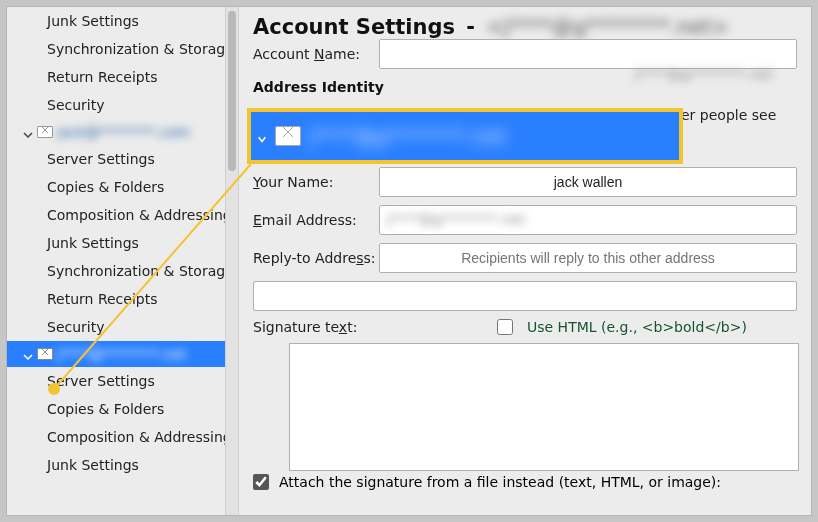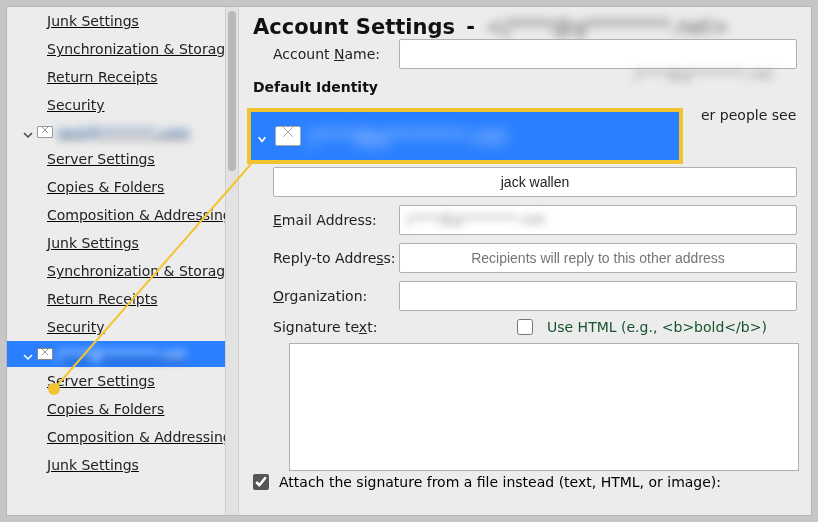--- a/index.html
+++ b/index.html
@@ -39,21 +39,20 @@
   position: absolute;
   left: 2px;
   right: 2px;
   top: 4px;
   height: 160px;
   background: #b8b8b8;
   border-radius: 4px;
 }
 .sidebar-list {
   width: 219px;
-  text-decoration: underline;
 }
 .sidebar-item {
   padding: 6px 8px 6px 40px;
   color: #222;
   white-space: nowrap;
   overflow: hidden;
   cursor: default;
 }
 .sidebar-account {
   padding: 5px 4px 5px 16px;
@@ -112,21 +111,20 @@
 h1 .dash { margin: 0 4px; }
 h1 .title-email {
   filter: blur(5px);
   font-weight: 400;
   color: #555;
 }
 .row {
   display: flex;
   align-items: center;
   margin-bottom: 8px;
-  margin-left: 20px;
 }
 .row label {
   width: 126px;
   color: #222;
 }
 .row input[type="text"] {
   flex: 1;
   padding: 6px 8px;
   border: 1px solid #b0b0b0;
   background: #fff;
@@ -145,21 +143,21 @@
   color: #111;
 }
 .desc-row {
   margin-bottom: 12px;
   color: #222;
   position: relative;
   height: 56px;
 }
 .desc-after {
   position: absolute;
-  left: 448px;
+  left: 428px;
   top: 8px;
 }
 .u { text-decoration: underline; }
 .account-name-row input { width: 266px; flex: none; }
 .sig-row { align-items: center; }
 .sig-row input[type="checkbox"] {
   width: 16px; height: 16px; margin: 0 8px 0 118px;
 }
 .sig-placeholder { color: #14532d; padding-left: 6px; }
 .sig-textarea {
@@ -279,42 +277,42 @@
       <span class="dash">-</span>
       <span class="title-email">&lt;j****@g********.net&gt;</span>
     </h1>
 
     <div class="row account-name-row">
       <label><span>Account <span class="u">N</span>ame:</span></label>
       <input type="text" class="blurred" style="color: transparent; background-image: linear-gradient(rgb(255, 255, 255), rgb(255, 255, 255));">
         <span style="position:absolute;left:396px;top:59px;filter:blur(4px);color:#888">j****@g********.net</span>
     </div>
 
-    <div class="section-title">Default Identity</div>
+    <div class="section-title">Address Identity</div>
 
     <div class="desc-row">
       <span class="desc-after">er people see</span>
     </div>
 
     <div class="row">
+      <label><span class="u">Y</span>our Name:</label>
       <input type="text" value="jack wallen" style="">
     </div>
     <div class="row">
       <label><span class="u">E</span>mail Address:</label>
       <div style="flex:1;position:relative">
         <input type="text" style="width: 100%;">
         <span style="position:absolute;left:8px;top:6px;filter:blur(4px);color:#888;pointer-events:none">j****@g********.net</span>
       </div>
     </div>
     <div class="row">
       <label>Reply-to Addre<span class="u">s</span>s:</label>
       <input type="text" placeholder="Recipients will reply to this other address" style="">
     </div>
     <div class="row">
-      <label><span class="u">O</span>rganization:</label>
       <input type="text" value="" style="">
     </div>
     <div class="row sig-row">
       <label>Signature te<span class="u">x</span>t:</label>
       <input type="checkbox" style="">
       <span class="sig-placeholder">Use HTML (e.g., &lt;b&gt;bold&lt;/b&gt;)</span>
     </div>
     <textarea class="sig-textarea" style=""></textarea>
 
     <div class="attach-row">

